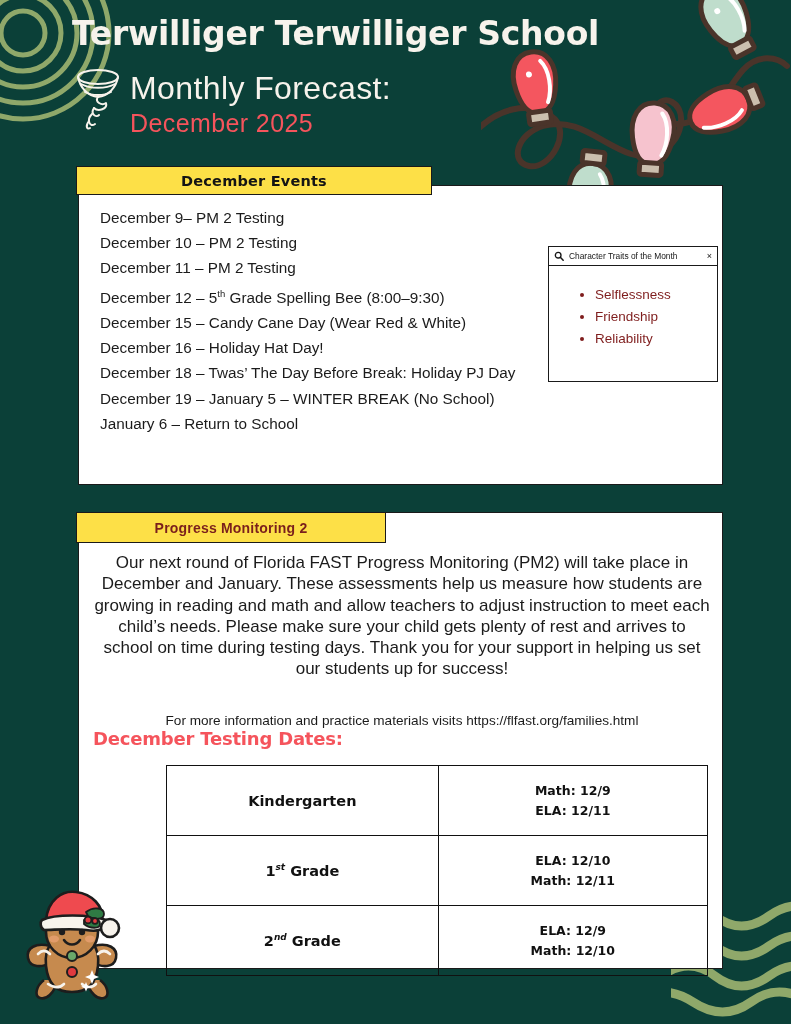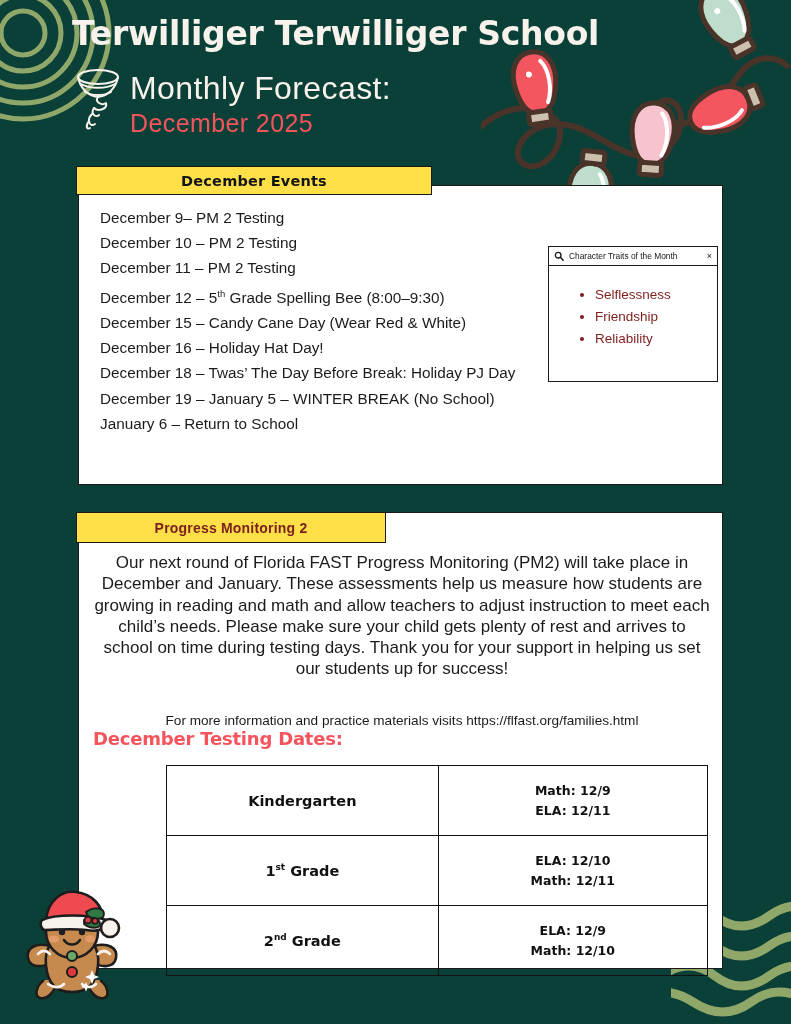--- a/index.html
+++ b/index.html
@@ -268,21 +268,21 @@
     width: 240px;
     height: 67px;
     font-size: 14.5px;
   }
   .testing-table td.dates-cell {
     width: 238px;
     height: 67px;
     font-size: 12.5px;
     line-height: 20px;
   }
-  .grade-cell sup { font-size: 0.62em; vertical-align: super; }
+  .grade-cell sup { font-size: 0.62em; vertical-align: super; font-style: italic; }
 
   
   .gingerbread {
     position: absolute;
     left: 14px;
     top: 884px;
     width: 116px;
     height: 130px;
     z-index: 8;
     pointer-events: none;

